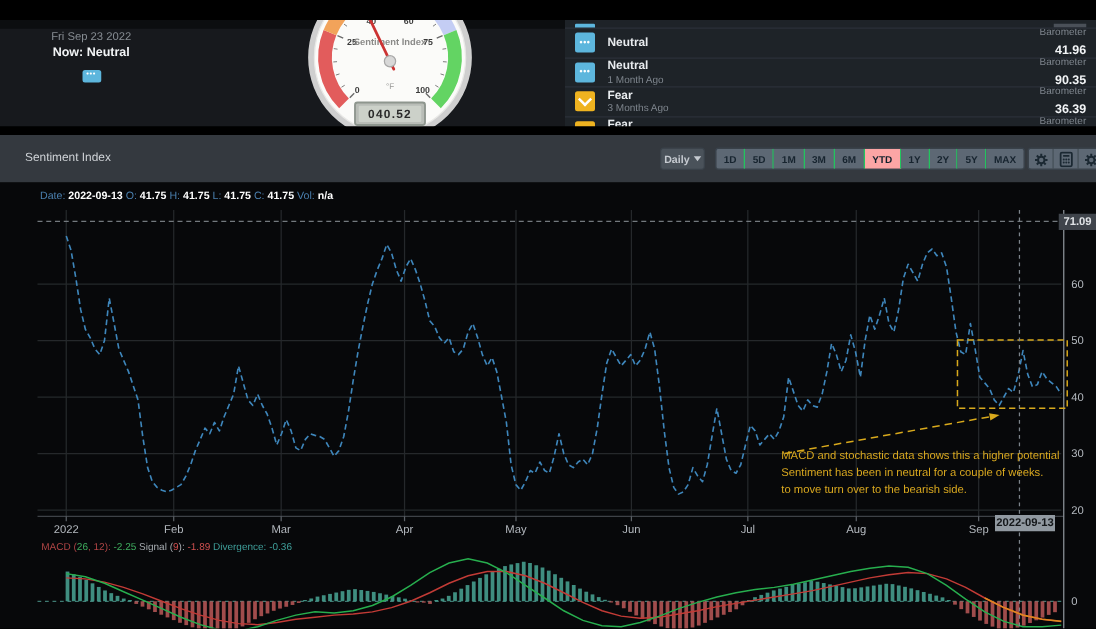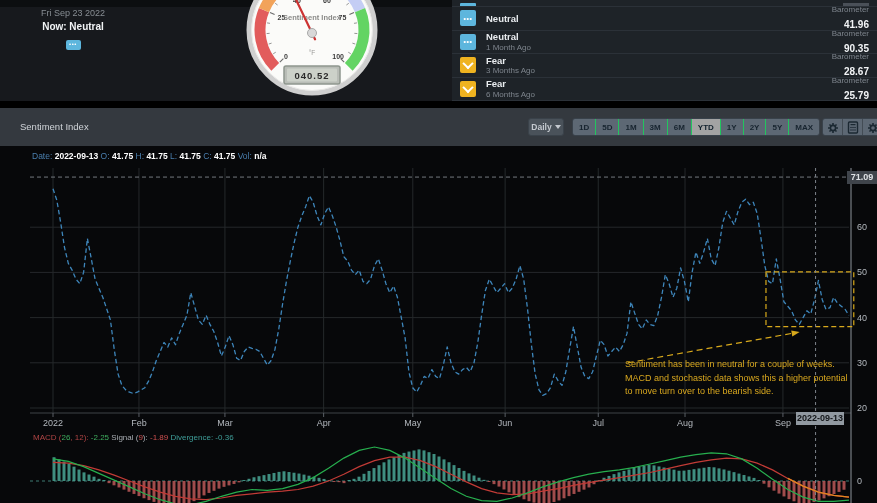--- a/index.html
+++ b/index.html
@@ -1,20 +1,20 @@
 <!DOCTYPE html>
 <html><head>
 <meta charset="utf-8">
 <style>
   html,body{margin:0;padding:0;background:#000;}
   #app{position:relative;width:877px;height:503px;overflow:hidden;
        font-family:"Liberation Sans","DejaVu Sans",sans-serif;
        -webkit-font-smoothing:antialiased;background:#000;}
   
-  #top{position:absolute;left:0;top:0;width:877px;height:101px;background:#17191d;}
+  #top{position:absolute;left:0;top:16px;width:877px;height:101px;background:#17191d;}
   #top-strip{position:absolute;left:0;top:0;width:877px;height:7px;background:#0c0e10;}
   #now-block{position:absolute;left:23px;top:8px;width:100px;text-align:center;}
   #now-date{color:#878d93;font-size:9px;}
   #now-line{margin-top:3px;color:#f2f4f6;font-size:10px;font-weight:bold;}
   #now-icon{display:inline-block;margin-top:3px;width:15px;height:10px;border-radius:2px;
             background:#5db6dd;color:#fff;font-size:6px;line-height:9px;text-align:center;letter-spacing:.5px;}
   #gauge-wrap{position:absolute;left:244px;top:0;width:140px;height:101px;}
   
   #history{position:absolute;left:452px;top:0;width:425px;height:101px;background:#1e2328;}
   .hrow{box-sizing:border-box;height:23.5px;display:flex;align-items:center;border-bottom:1px solid #2b3138;}
@@ -38,21 +38,21 @@
   #interval-btn{position:absolute;left:528px;top:10px;width:36px;height:18px;background:#4a525a;
                 border:1px solid #3a424a;border-radius:3px;color:#c5cad0;font-size:8.5px;font-weight:bold;
                 display:flex;align-items:center;justify-content:center;gap:3px;box-sizing:border-box;cursor:pointer;}
   .caret{width:0;height:0;border-left:3px solid transparent;border-right:3px solid transparent;
          border-top:4px solid #c5cad0;}
   #range-group{position:absolute;left:572px;top:10px;width:248px;height:18px;display:flex;
                border-radius:3px;overflow:hidden;border:1px solid #39424b;box-sizing:border-box;}
   .rbtn{flex:1 1 auto;background:#5d6874;border-right:1px solid #22c55e;color:#17242f;
         font-size:8px;font-weight:bold;display:flex;align-items:center;justify-content:center;cursor:pointer;}
   .rbtn:last-child{border-right:none;}
-  .rbtn.active{background:#a3a3a3;color:#10202c;}
+  .rbtn.active{background:#fca5a5;color:#10202c;}
   #icon-group{position:absolute;left:822px;top:10px;width:62px;height:18px;display:flex;
               border-radius:3px 0 0 3px;overflow:hidden;border:1px solid #39424b;box-sizing:border-box;}
   .ibtn{flex:0 0 19px;background:#5d6874;border-right:1px solid #434c55;display:flex;
         align-items:center;justify-content:center;cursor:pointer;}
   
   #chart-area{position:absolute;left:0;top:146px;width:877px;height:357px;background:#07080a;}
   #chart-svg{position:absolute;left:0;top:0;}
   #ohlc{position:absolute;left:32px;top:5px;font-size:8.5px;white-space:nowrap;}
   #macd-label{position:absolute;left:33px;top:287px;font-size:8px;white-space:nowrap;}
   #ymax-box{position:absolute;left:847px;top:25px;width:30px;height:13px;background:#3f444b;
@@ -146,21 +146,21 @@
         <div class="hrow">
           <span class="hicon fear">
             <span class="chev"></span>
           </span>
           <div class="htext">
             <div class="hmood">Fear</div>
             <div class="hago">3 Months Ago</div>
           </div>
           <div class="hval">
             <div class="hmetric">Barometer</div>
-            <div class="hnum">28.67</div>
+            <div class="hnum">36.39</div>
           </div>
         </div>
         <div class="hrow">
           <span class="hicon fear">
             <span class="chev"></span>
           </span>
           <div class="htext">
             <div class="hmood">Fear</div>
             <div class="hago">6 Months Ago</div>
           </div>
@@ -444,19 +444,19 @@
         <rect x="765.9772" y="125.94800000000001" width="87.79879999999991" height="54.69200000000001" fill="none" stroke="#d8a91c" stroke-width="1.2" stroke-dasharray="5,3"></rect>
         <line x1="627.712" y1="216.8" x2="793.6479999999999" y2="187.06400000000002" stroke="#d8a91c" stroke-width="1.2" stroke-dasharray="6,4"></line>
         <polygon points="799.6479999999999,186.06400000000002 792.3007658130168,190.42498037161675 791.2449186558674,184.51861204744836" fill="#d8a91c"></polygon>
         <line x1="815.568" y1="22" x2="815.568" y2="357" stroke="#7d848b" stroke-width="1" stroke-dasharray="3,3"></line>
       </svg>
     <div id="ohlc"><span style="color: rgb(74, 127, 174);">Date: </span><span style="color: rgb(255, 255, 255); font-weight: bold;">2022-09-13 </span><span style="color: rgb(74, 127, 174);">O: </span><span style="color: rgb(255, 255, 255); font-weight: bold;">41.75 </span><span style="color: rgb(74, 127, 174);">H: </span><span style="color: rgb(255, 255, 255); font-weight: bold;">41.75 </span><span style="color: rgb(74, 127, 174);">L: </span><span style="color: rgb(255, 255, 255); font-weight: bold;">41.75 </span><span style="color: rgb(74, 127, 174);">C: </span><span style="color: rgb(255, 255, 255); font-weight: bold;">41.75 </span><span style="color: rgb(74, 127, 174);">Vol: </span><span style="color: rgb(255, 255, 255); font-weight: bold;">n/a</span></div>
     <div id="macd-label"><span style="color: rgb(176, 69, 69);">MACD (</span><span style="color: rgb(63, 174, 95);">26</span><span style="color: rgb(176, 69, 69);">, 12): </span><span style="color: rgb(63, 174, 95);">-2.25</span><span style="color: rgb(167, 172, 177);">  Signal (</span><span style="color: rgb(208, 80, 80);">9</span><span style="color: rgb(167, 172, 177);">): </span><span style="color: rgb(208, 80, 80);">-1.89</span><span style="color: rgb(63, 159, 154);">  Divergence: </span><span style="color: rgb(63, 159, 154);">-0.36</span></div>
     <div id="ymax-box">71.09</div>
     <div id="xdate-box">2022-09-13</div>
     <div id="annotation">
+      <div>MACD and stochastic data shows this a higher potential</div>
       <div>Sentiment has been in neutral for a couple of weeks.</div>
-      <div>MACD and stochastic data shows this a higher potential</div>
       <div>to move turn over to the bearish side.</div>
     </div>
   </div>
 
 </div>
 
 </body></html>

